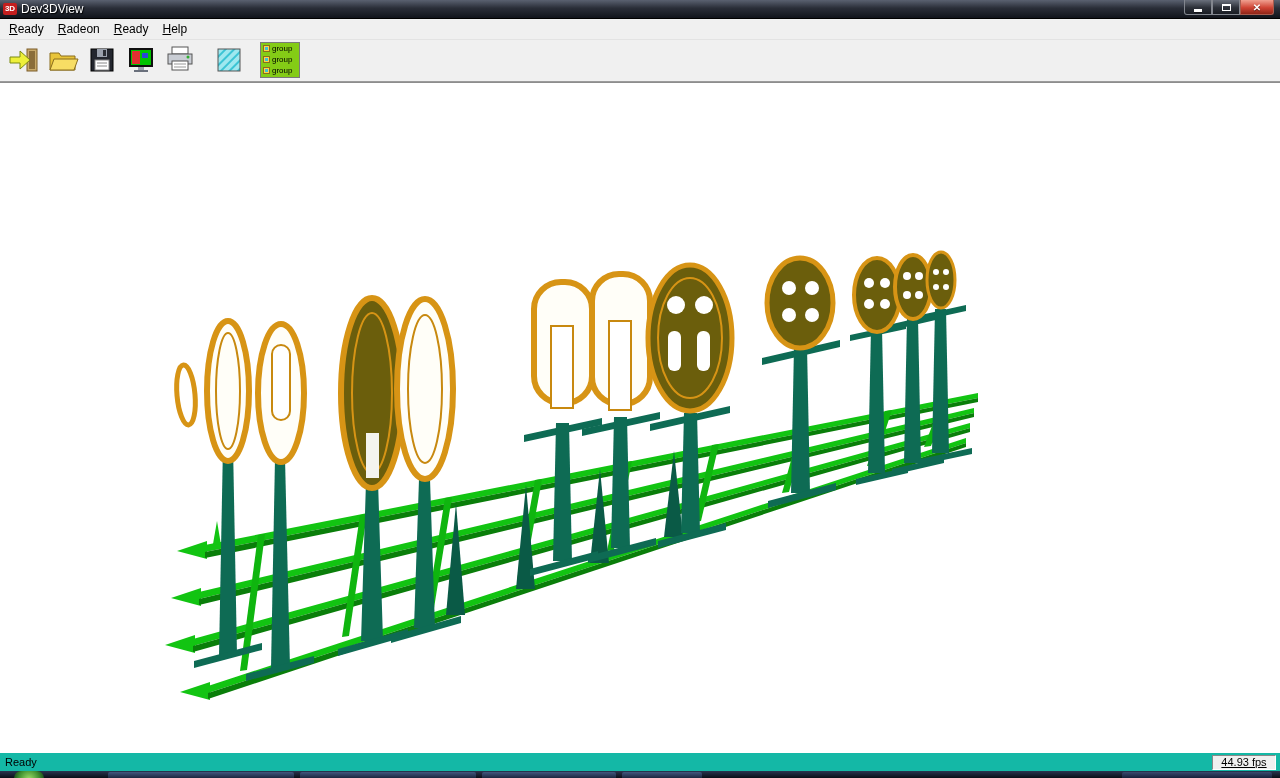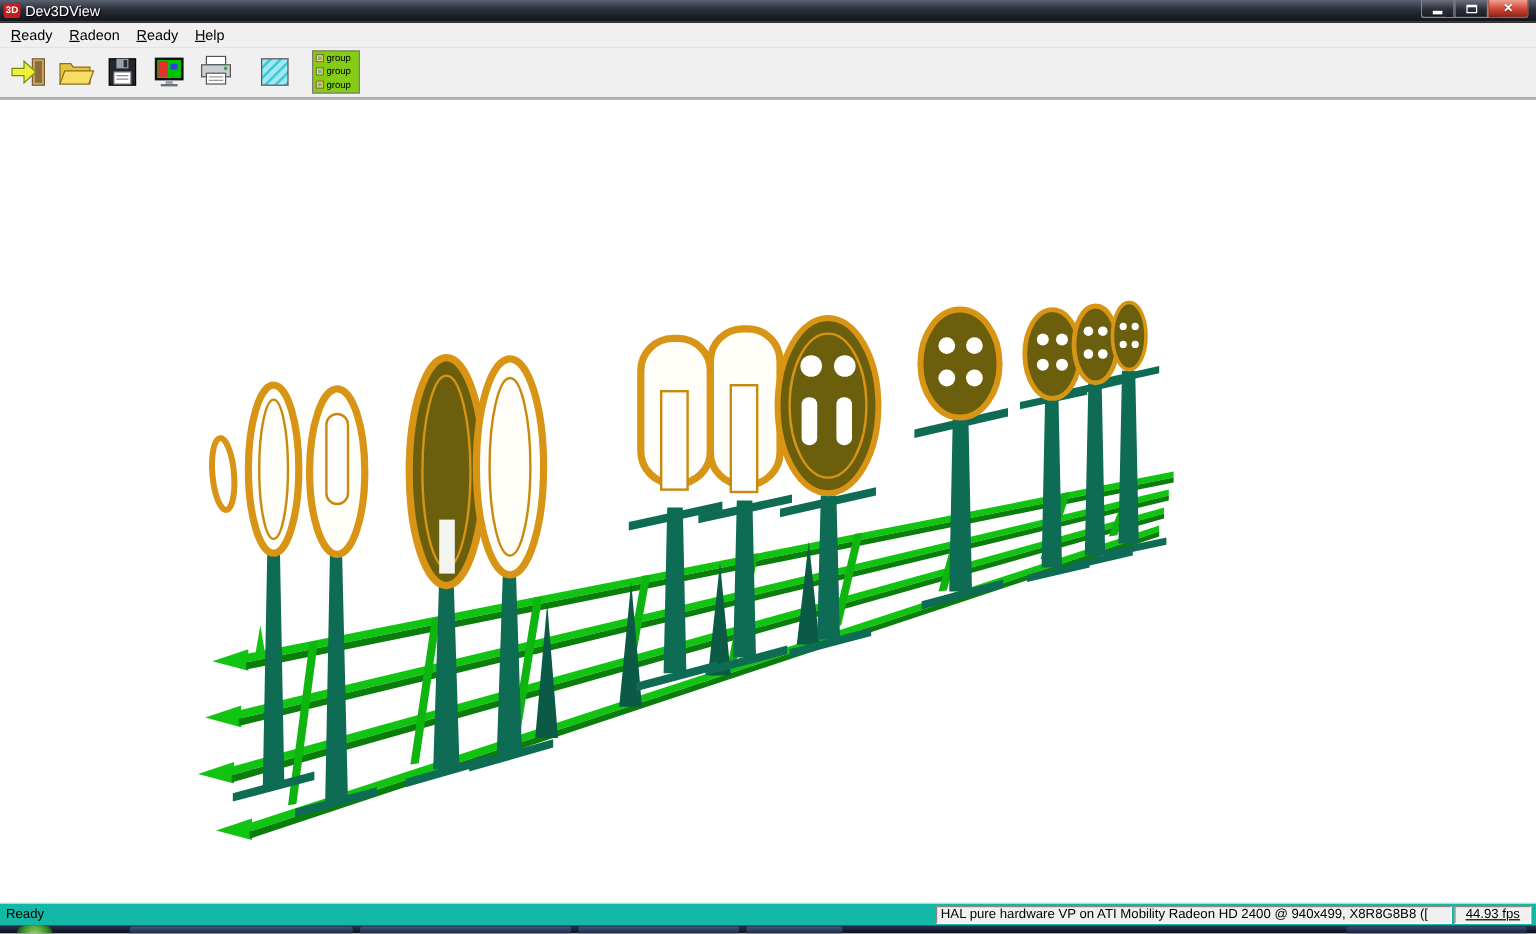--- a/index.html
+++ b/index.html
@@ -311,21 +311,20 @@
       <circle cx="946" cy="189" r="3" fill="#ffffff"></circle>
       <circle cx="936" cy="204" r="3" fill="#ffffff"></circle>
       <circle cx="946" cy="204" r="3" fill="#ffffff"></circle>
     </g>
   </svg>
 </div>
 
 <div class="statusbar">
   <span class="status-ready">Ready</span>
   <span class="status-spacer"></span>
-  <span class="status-panel panel-renderer">HAL pure hardware VP on ATI Mobility Radeon HD 2400   @ 940x499, X8R8G8B8 ([</span>
   <span class="status-panel panel-fps">44.93 fps</span>
 </div>
 
 <div class="taskbar">
   <div class="tb-orb"></div>
   <div class="tb-item" style="left:108px; width:186px;"></div>
   <div class="tb-item" style="left:300px; width:176px;"></div>
   <div class="tb-item" style="left:482px; width:134px;"></div>
   <div class="tb-item" style="left:622px; width:80px;"></div>
   <div class="tb-tray"></div>

